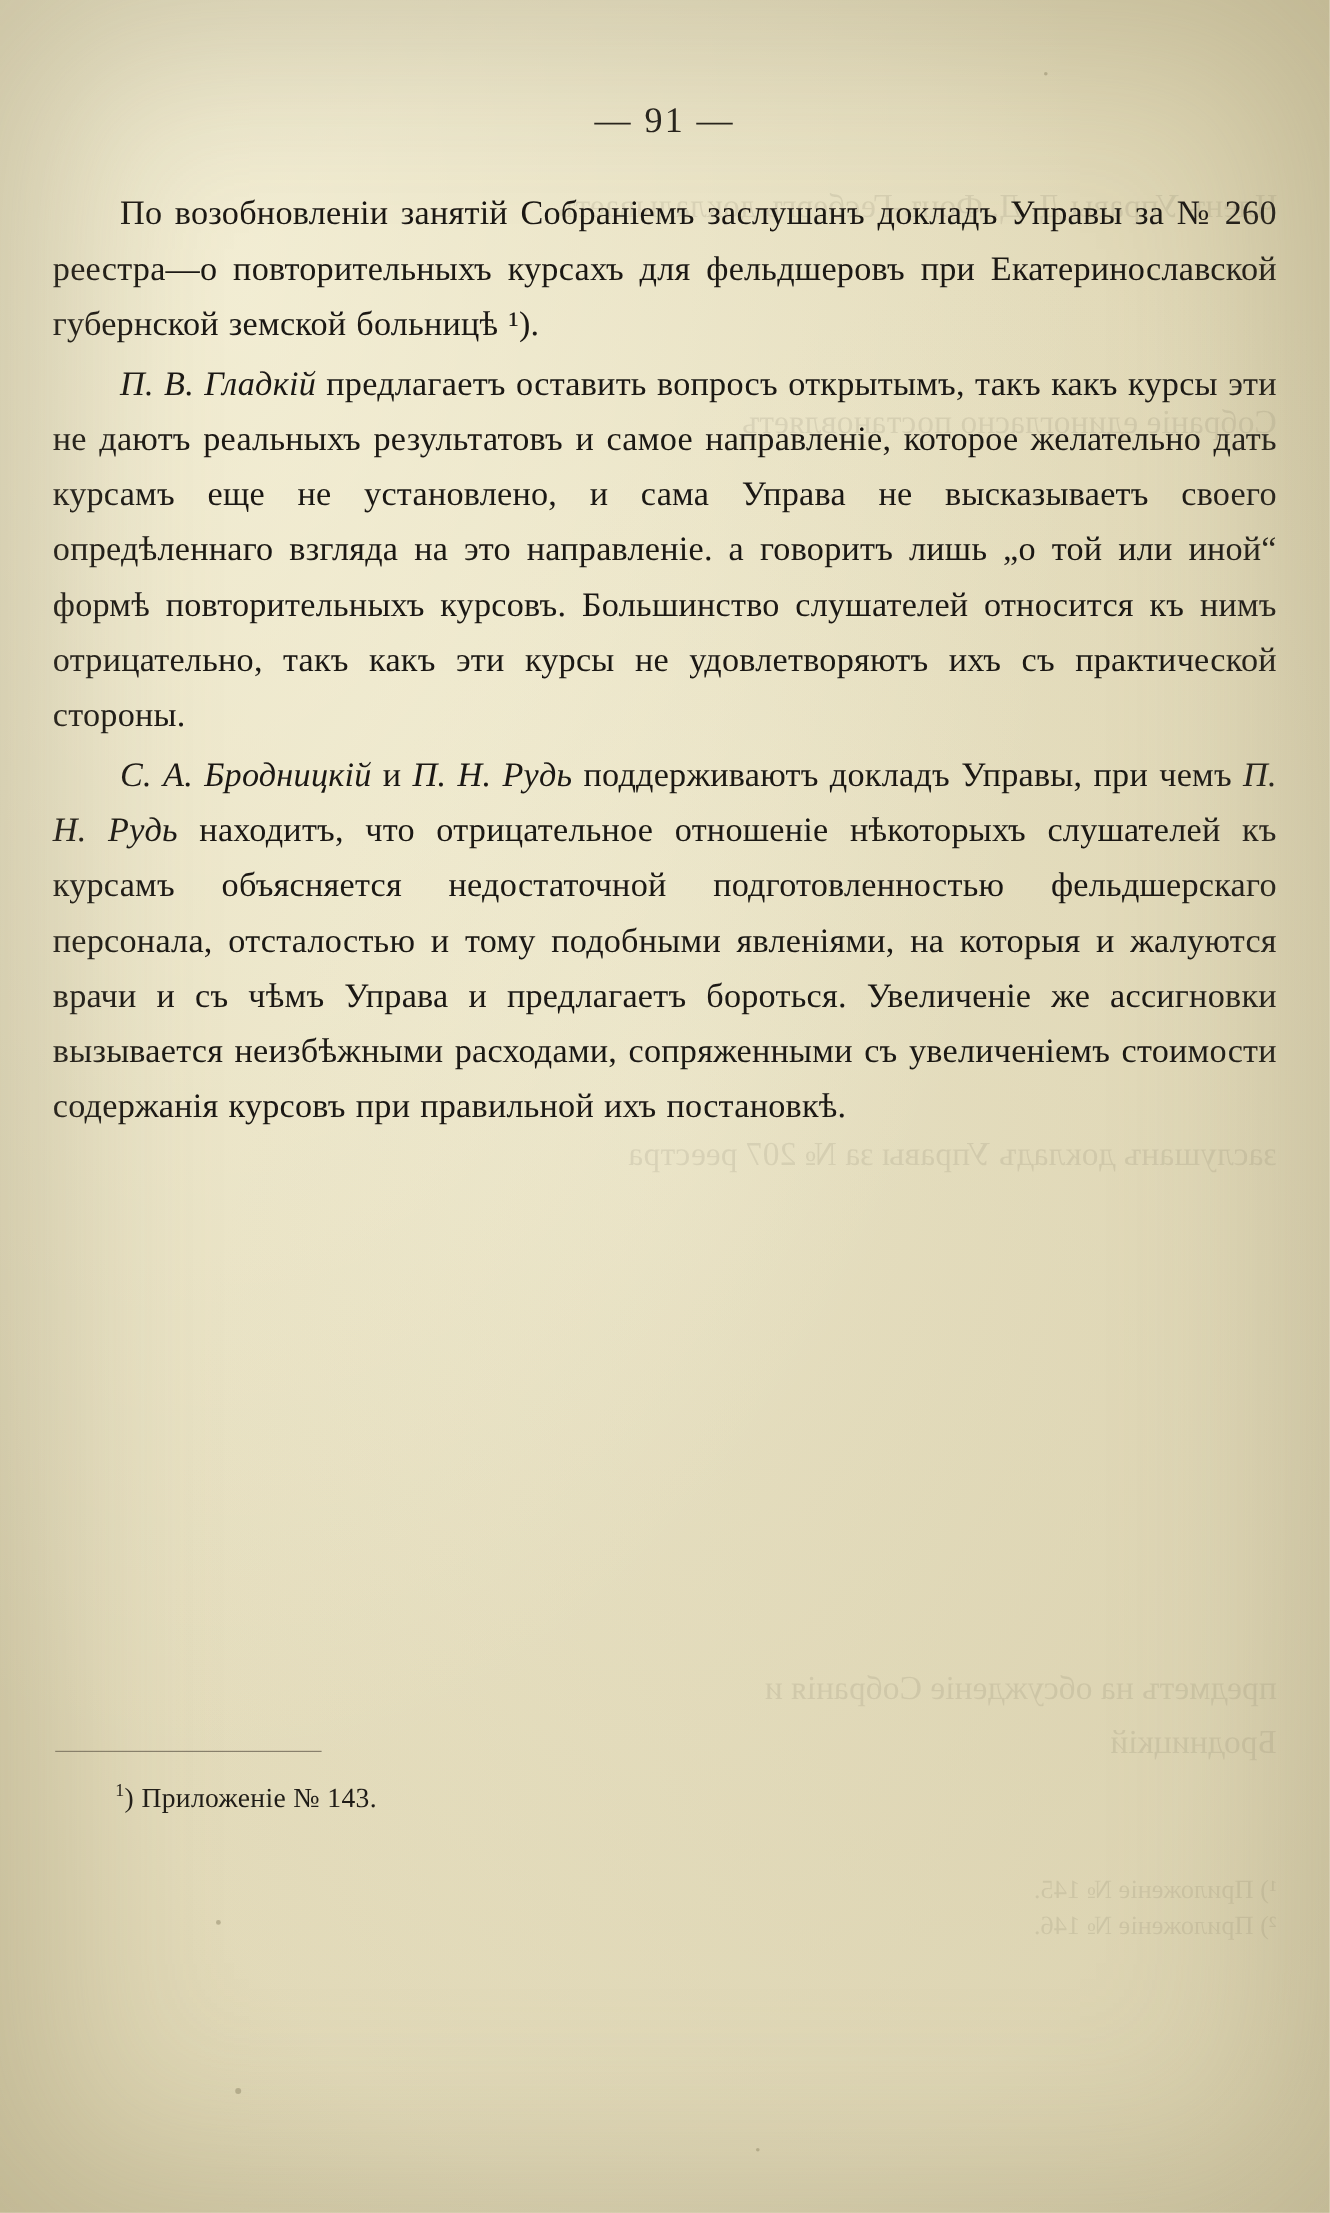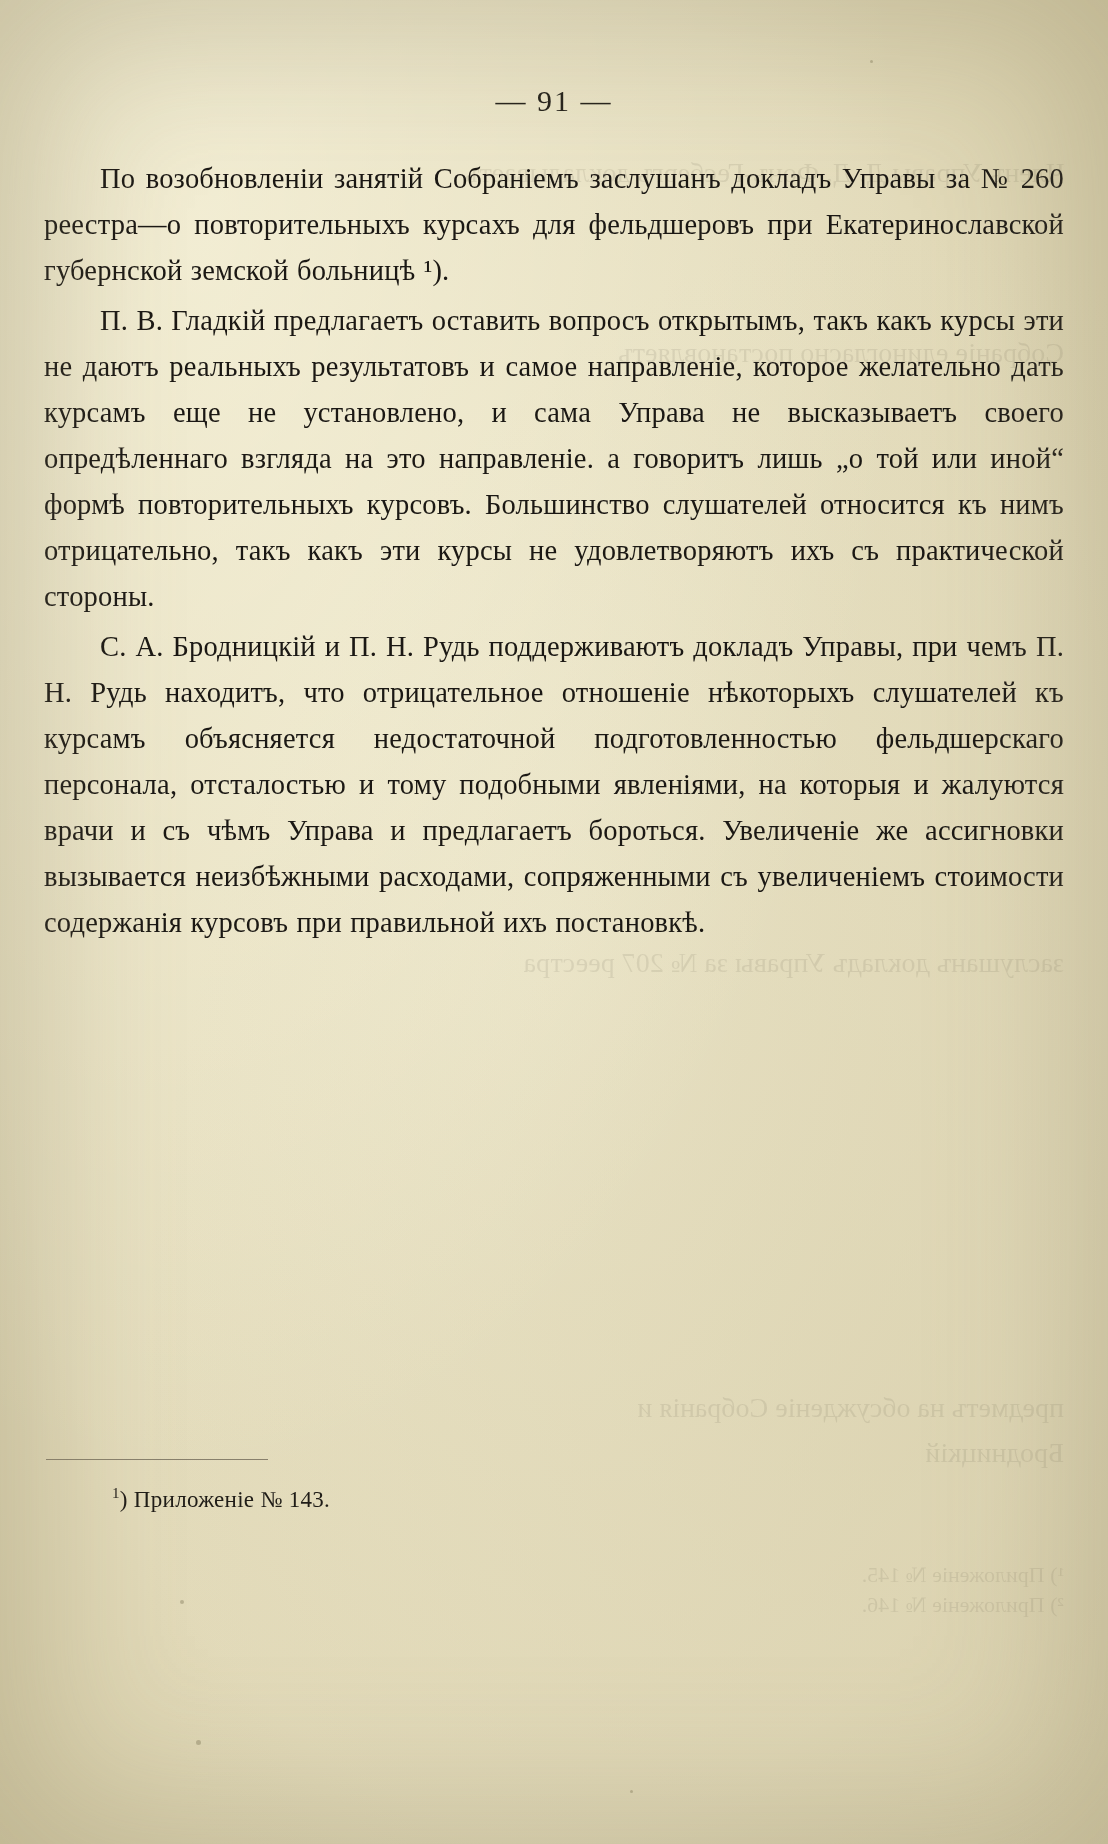--- a/index.html
+++ b/index.html
@@ -58,38 +58,38 @@
     text-indent: 56px;
     color: #1b1814;
     letter-spacing: 0.2px;
     word-spacing: 1px;
     hyphens: none;
   }
   p.para:last-of-type {
     margin-bottom: 0;
   }
   .it {
+    font-style: italic;
   }
   .footnote-rule {
     position: absolute;
     left: 46px;
     top: 1459px;
     width: 222px;
     border-top: 1px solid #6a6152;
     opacity: 0.75;
   }
   .footnote {
     position: absolute;
     left: 96px;
     top: 1476px;
     font-size: 23px;
     line-height: 34px;
     color: #1f1c17;
     letter-spacing: 0.3px;
-    margin-left: 16px;
   }
   .footnote sup {
     font-size: 15px;
   }
   
   .bleed {
     position: absolute;
     inset: 0;
     pointer-events: none;
     opacity: 0.085;

